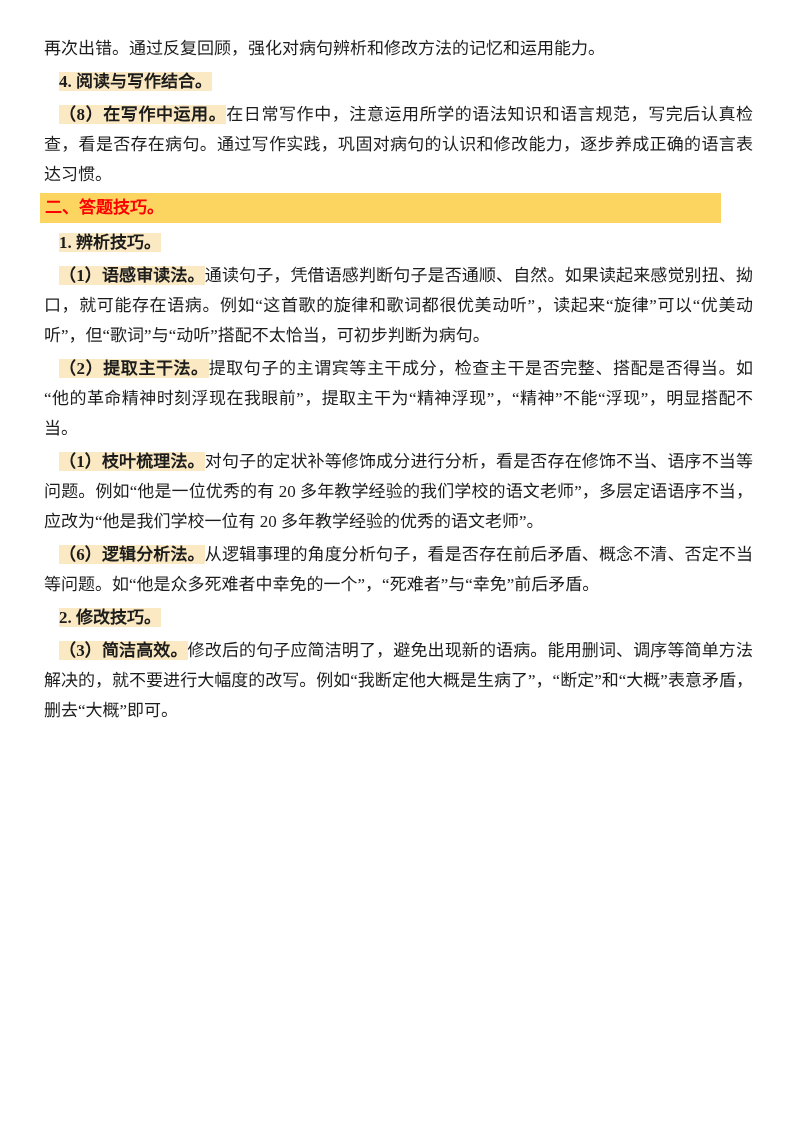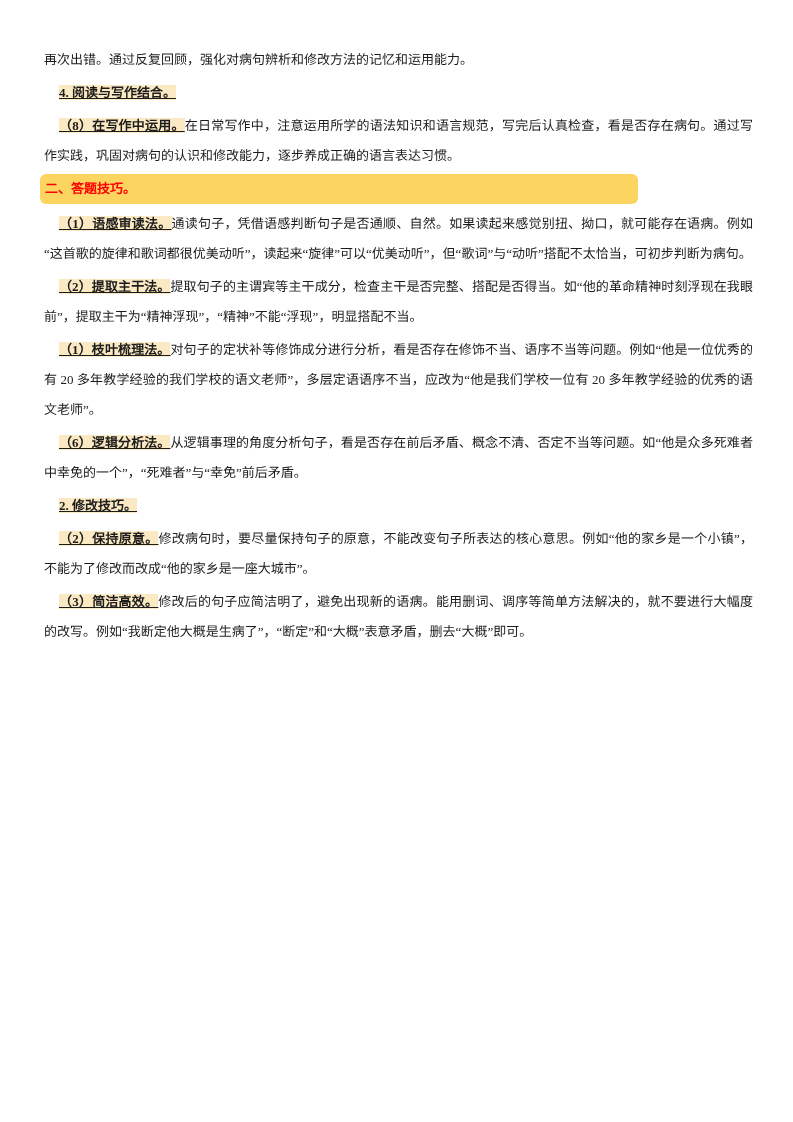--- a/index.html
+++ b/index.html
@@ -15,60 +15,59 @@
     padding: 0;
     background: var(--page-bg);
   }
   body {
     width: 793px;
     height: 1122px;
     overflow: hidden;
     font-family: "Liberation Serif", "DejaVu Serif", serif;
   }
   .doc {
-    padding: 45px 40px 0 44px;
-    font-size: 13px;
+    padding: 34px 40px 0 44px;
+    font-size: 17px;
     line-height: 30px;
     color: var(--text);
     text-align: justify;
   }
   .para {
     margin: 0 0 3px 0;
     text-indent: 15px;
   }
   .para.no-indent {
     text-indent: 0;
   }
   .hl {
     background: var(--highlight-bg);
   }
   .b {
     font-weight: bold;
-    text-decoration: underline;
   }
   .banner {
     margin: 3px 0 5px -4px;
-    width: 598px;
+    width: 681px;
     background: var(--banner-bg);
     color: var(--banner-text);
     font-weight: bold;
     line-height: 30px;
     padding-left: 5px;
-    border-radius: 6px;
+    border-radius: 0;
     text-indent: 0;
   }
 </style>
 </head>
 <body>
 
 <main class="doc" id="doc">
     <p class="para no-indent"><span>再次出错。通过反复回顾，强化对病句辨析和修改方法的记忆和运用能力。</span></p>
     <p class="para"><span class="hl b">4. 阅读与写作结合。</span></p>
     <p class="para"><span class="hl b">（8）在写作中运用。</span><span>在日常写作中，注意运用所学的语法知识和语言规范，写完后认真检查，看是否存在病句。通过写作实践，巩固对病句的认识和修改能力，逐步养成正确的语言表达习惯。</span></p>
     <div class="banner"><span>二、答题技巧。</span></div>
+    <p class="para"><span class="hl b">1. 辨析技巧。</span></p>
     <p class="para"><span class="hl b">（1）语感审读法。</span><span>通读句子，凭借语感判断句子是否通顺、自然。如果读起来感觉别扭、拗口，就可能存在语病。例如“这首歌的旋律和歌词都很优美动听”，读起来“旋律”可以“优美动听”，但“歌词”与“动听”搭配不太恰当，可初步判断为病句。</span></p>
     <p class="para"><span class="hl b">（2）提取主干法。</span><span>提取句子的主谓宾等主干成分，检查主干是否完整、搭配是否得当。如“他的革命精神时刻浮现在我眼前”，提取主干为“精神浮现”，“精神”不能“浮现”，明显搭配不当。</span></p>
     <p class="para"><span class="hl b">（1）枝叶梳理法。</span><span>对句子的定状补等修饰成分进行分析，看是否存在修饰不当、语序不当等问题。例如“他是一位优秀的有 20 多年教学经验的我们学校的语文老师”，多层定语语序不当，应改为“他是我们学校一位有 20 多年教学经验的优秀的语文老师”。</span></p>
     <p class="para"><span class="hl b">（6）逻辑分析法。</span><span>从逻辑事理的角度分析句子，看是否存在前后矛盾、概念不清、否定不当等问题。如“他是众多死难者中幸免的一个”，“死难者”与“幸免”前后矛盾。</span></p>
     <p class="para"><span class="hl b">2. 修改技巧。</span></p>
-    <p class="para"><span class="hl b">（2）保持原意。</span><span>修改病句时，要尽量保持句子的原意，不能改变句子所表达的核心意思。例如“他的家乡是一个小镇”，不能为了修改而改成“他的家乡是一座大城市”。</span></p>
     <p class="para"><span class="hl b">（3）简洁高效。</span><span>修改后的句子应简洁明了，避免出现新的语病。能用删词、调序等简单方法解决的，就不要进行大幅度的改写。例如“我断定他大概是生病了”，“断定”和“大概”表意矛盾，删去“大概”即可。</span></p>
   </main>
 
 </body></html>

